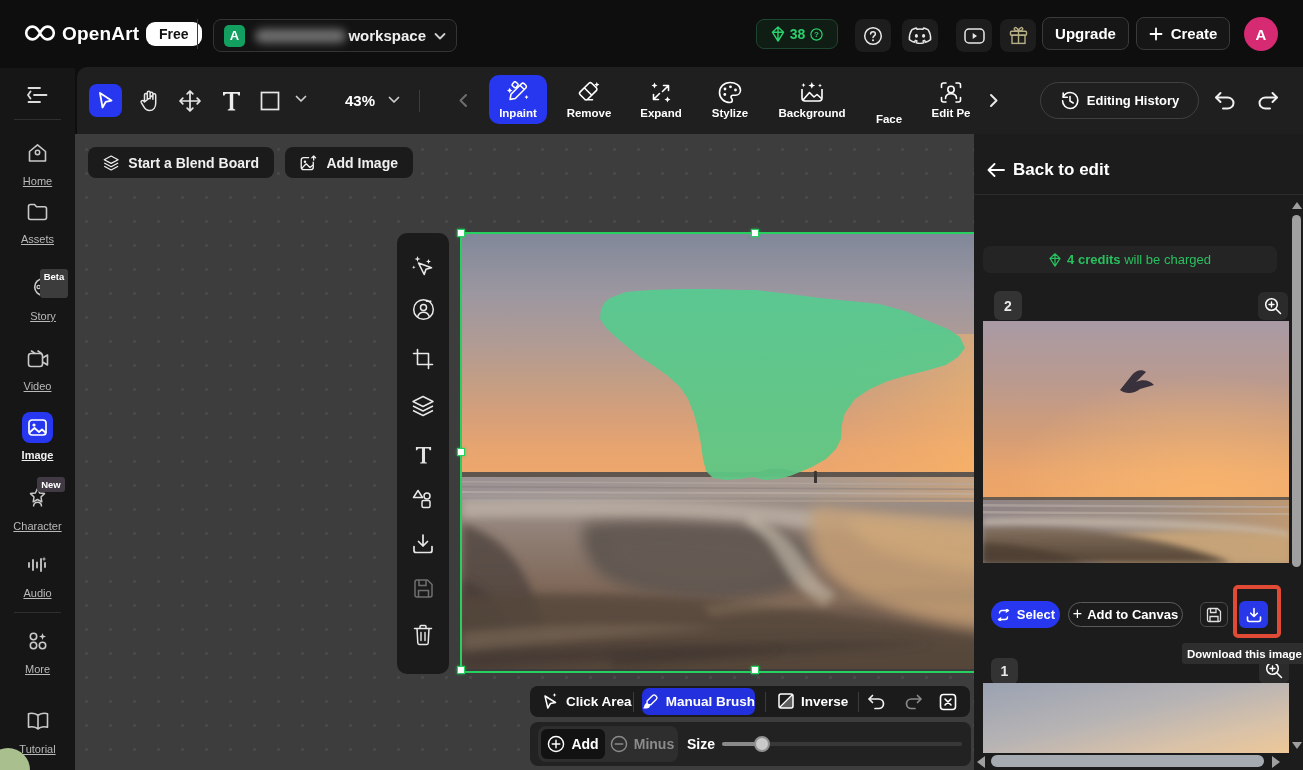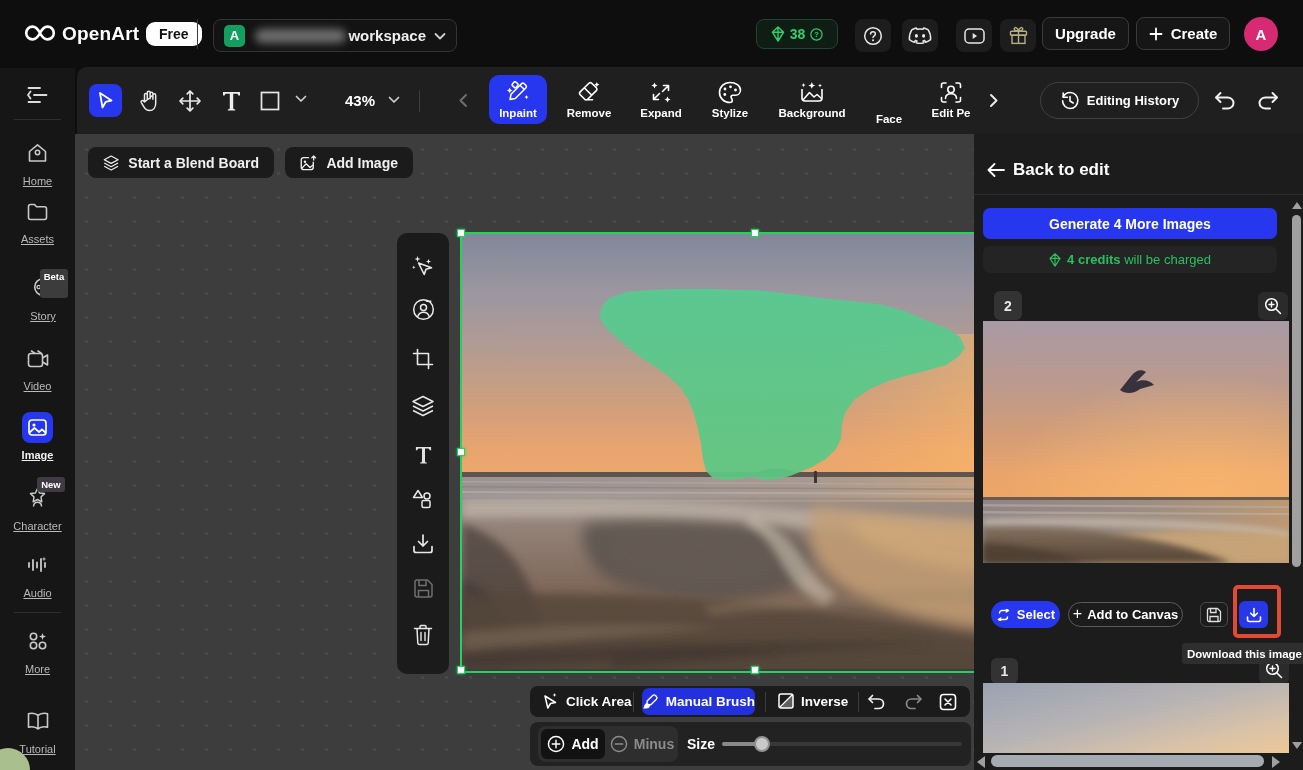--- a/index.html
+++ b/index.html
@@ -561,21 +561,20 @@
           <path d="M19.5 6.5 L8.5 6.5 C5 6.5 2.5 9 2.5 12 C2.5 15 5 17.5 8.5 17.5 L13 17.5" fill="none" stroke="#f0f0f0" stroke-width="2" stroke-linecap="round"></path>
         </svg>
       </div>
   </div>
 
   <div id="rpanel" class="abs">
     <div id="backhdr" class="abs"><svg width="18" height="14" viewBox="0 0 18 14">
           <path d="M7.5 1 L1.5 7 L7.5 13 M2 7 L17 7" fill="none" stroke="#fff" stroke-width="1.8" stroke-linecap="round" stroke-linejoin="round"></path>
         </svg>Back to edit</div>
     <div class="abs" style="left:0; top:60px; width:329px; height:1px; background:#2c2c2c;"></div>
-    <div id="genbtn" class="abs">Generate 4 More Images</div>
     <div id="credbar" class="abs">
         <svg width="12" height="14" viewBox="0 0 12 14">
           <path d="M6 0.8 L11 5.4 L6 13.2 L1 5.4 Z M6 0.8 L6 13.2 M1 5.4 L11 5.4" fill="none" stroke="#28c05e" stroke-width="1.2" stroke-linejoin="round"></path>
         </svg>
         <span><b>4 credits</b> will be charged</span>
       </div>
 
     <div class="numbadge" style="left:20px; top:157px;">2</div>
     <div class="zoombtn" style="left:284px; top:158px;">
         <svg width="18" height="18" viewBox="0 0 18 18">

